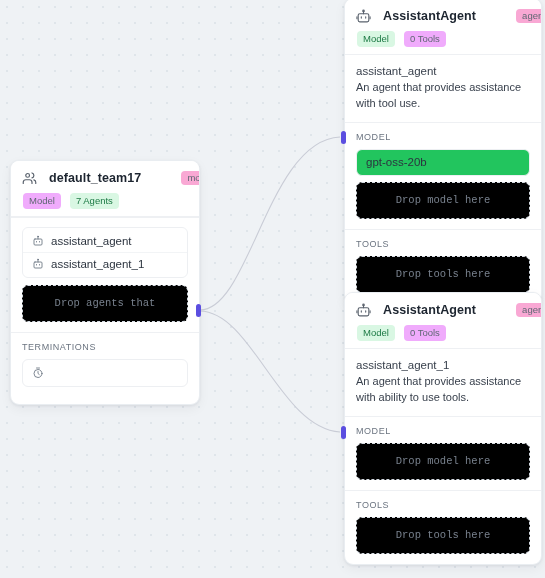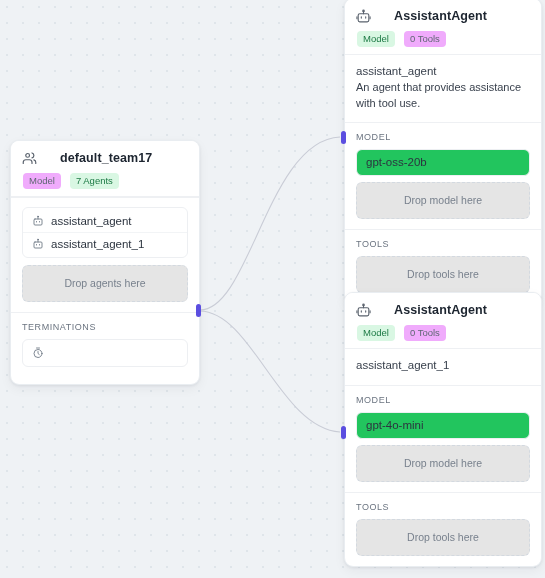--- a/index.html
+++ b/index.html
@@ -47,21 +47,21 @@
   }
 
   
   .node-head {
     padding: 9px 10px 7px 11px;
     background: #ffffff;
   }
   .head-row {
     display: flex;
     align-items: center;
-    gap: 23px;
+    gap: 12px;
   }
   .node-icon {
     width: 15px; height: 15px;
     flex: 0 0 15px;
     display: flex; align-items: center; justify-content: center;
     color: #5a626d;
   }
   .node-icon svg { display: block; }
   .node-title {
     font-size: 12.5px;
@@ -162,38 +162,39 @@
     background: #22c55e;
     font-size: 11.5px;
     color: #2c343f;
     padding: 6px 9px 7px;
     margin-bottom: 6px;
   }
 
   .dropzone {
     border: 1px dashed #d3d9e0;
     border-radius: 6px;
-    background: #e5e5e5;
+    background: #000000;
     text-align: center;
     font-size: 10.5px;
     color: #78818d;
     padding: 11px 4px 12px;
+    font-family: Liberation Mono, monospace;
   }
 
   
   .port {
     position: absolute;
     width: 5px;
     height: 13px;
     border-radius: 2.5px;
     background: #5b4ee0;
   }
 
   
-  #node-team        { left: 10px;  top: 140px;  width: 190px; }
+  #node-team        { left: 10px;  top: 160px;  width: 190px; }
   #node-agent-1     { left: 344px; top: -2px;   width: 198px; }
   #node-agent-2     { left: 344px; top: 292px;  width: 198px; }
 
   #port-team-out    { left: 196px; top: 304px; }
   #port-agent1-in   { left: 341px; top: 131px; }
   #port-agent2-in   { left: 341px; top: 426px; }
 </style>
 </head>
 <body>
 
@@ -258,21 +259,21 @@
               <rect x="4" y="8" width="16" height="12" rx="2"></rect>
               <path d="M12 8V4"></path>
                 <circle cx="12" cy="3" r="1"></circle>
               <path d="M9 13v1M15 13v1"></path>
             </svg>
           </span>
           <span>assistant_agent_1</span>
         </div>
       </div>
 
-      <div class="dropzone">Drop agents here</div>
+      <div class="dropzone">Drop agents that</div>
     </div>
 
     <div class="divider"></div>
 
     <div class="section">
       <div class="section-label">TERMINATIONS</div>
 
       <div class="item-box">
         <div class="item">
           <span class="item-ico">
@@ -370,27 +371,27 @@
       <div class="badge-row">
         <span class="badge badge-green">Model</span>
         <span class="badge badge-grey">0 Tools</span>
       </div>
     </div>
 
     <div class="divider"></div>
 
     <div class="desc-block">
       <div class="desc-name">assistant_agent_1</div>
+      <div class="desc-text">An agent that provides assistance with ability to use tools.</div>
     </div>
 
     <div class="divider"></div>
 
     <div class="section">
       <div class="section-label">MODEL</div>
-      <div class="model-chip">gpt-4o-mini</div>
       <div class="dropzone">Drop model here</div>
     </div>
 
     <div class="divider"></div>
 
     <div class="section">
       <div class="section-label">TOOLS</div>
       <div class="dropzone">Drop tools here</div>
     </div>
   </div>

